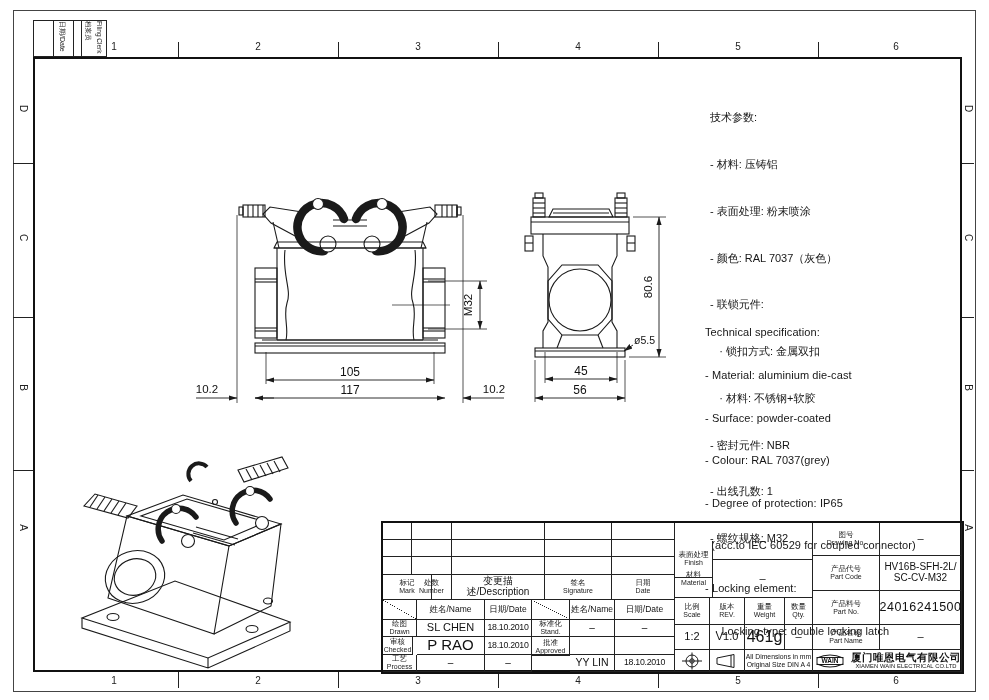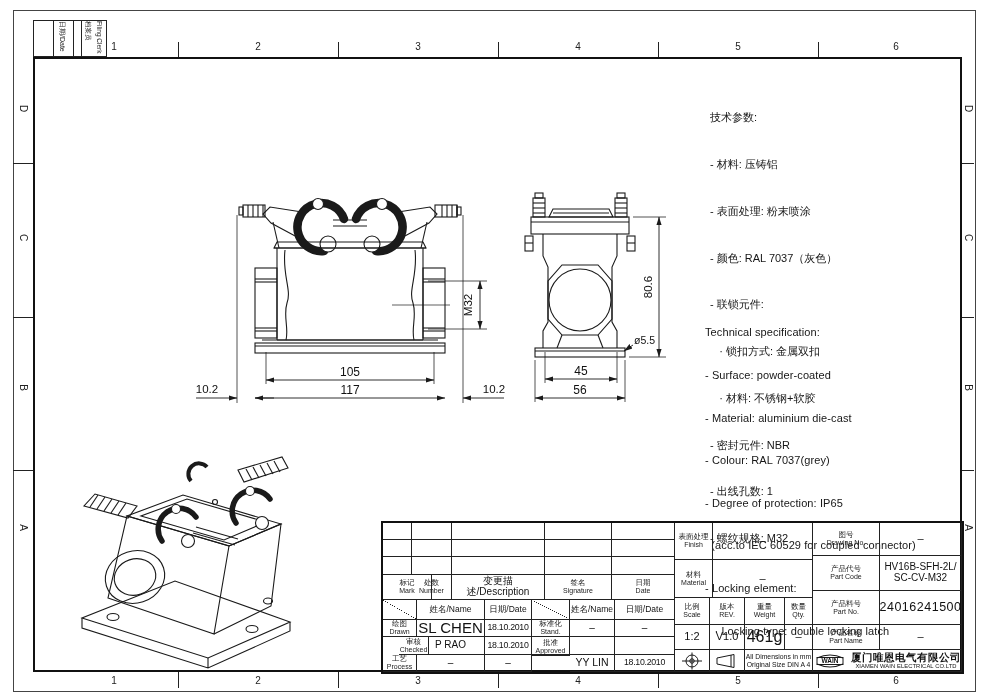--- a/index.html
+++ b/index.html
@@ -106,22 +106,22 @@
     <div>- 颜色: RAL 7037（灰色）</div>
     <div>- 联锁元件:</div>
     <div>   · 锁扣方式: 金属双扣</div>
     <div>   · 材料: 不锈钢+软胶</div>
     <div>- 密封元件: NBR</div>
     <div>- 出线孔数: 1</div>
     <div>- 螺纹规格: M32</div>
   </div>
   <div class="abs spec spec-en">
     <div>Technical specification:</div>
+    <div>- Material: aluminium die-cast</div>
     <div>- Surface: powder-coated</div>
-    <div>- Material: aluminium die-cast</div>
     <div>- Colour: RAL 7037(grey)</div>
     <div>- Degree of protection: IP65</div>
     <div>  (acc.to IEC 60529 for coupled connector)</div>
     <div>- Locking element:</div>
     <div>   · Locking type: double locking latch</div>
     
     
     
     
     
@@ -349,42 +349,42 @@
       <span>姓名/Name</span>
     </div>
     <div class="c" style="left:232px;top:77px;width:60px;height:20px;font-size:8.5px">
       <span>日期/Date</span>
     </div>
 
     <div class="c" style="left:0;top:97px;width:34px;height:17px">
       <span class="lab">绘图</span>
       <span class="lab2">Drawn</span>
     </div>
-    <div class="c" style="left:34px;top:97px;width:68px;height:17px;font-size:15px">
+    <div class="c" style="left:34px;top:97px;width:68px;height:17px;font-size:11px">
       <span>SL CHEN</span>
     </div>
     <div class="c small-date" style="left:102px;top:97px;width:47px;height:17px">
       <span>18.10.2010</span>
     </div>
     <div class="c" style="left:149px;top:97px;width:38px;height:17px">
       <span class="lab">标准化</span>
       <span class="lab2">Stand.</span>
     </div>
     <div class="c" style="left:187px;top:97px;width:45px;height:17px;font-size:10px">
       <span>–</span>
     </div>
     <div class="c" style="left:232px;top:97px;width:60px;height:17px;font-size:10px">
       <span>–</span>
     </div>
 
-    <div class="c" style="left:16px;top:114px;width:30px;height:18px">
+    <div class="c" style="left:0;top:114px;width:30px;height:18px">
       <span class="lab">审核</span>
       <span class="lab2">Checked</span>
     </div>
-    <div class="c" style="left:34px;top:114px;width:68px;height:18px;font-size:10px">
+    <div class="c" style="left:34px;top:114px;width:68px;height:18px;font-size:15px">
       <span>P RAO</span>
     </div>
     <div class="c small-date" style="left:102px;top:114px;width:47px;height:18px">
       <span>18.10.2010</span>
     </div>
     <div class="c" style="left:149px;top:114px;width:38px;height:18px"></div>
     <div class="c" style="left:187px;top:114px;width:45px;height:18px"></div>
     <div class="c" style="left:232px;top:114px;width:60px;height:18px"></div>
 
     <div class="c" style="left:0;top:132px;width:34px;height:17px">
@@ -401,21 +401,21 @@
       <span class="lab">批准</span>
       <span class="lab2">Approved</span>
     </div>
     <div class="c" style="left:187px;top:132px;width:45px;height:17px;font-size:10.5px">
       <span>YY LIN</span>
     </div>
     <div class="c small-date" style="left:232px;top:132px;width:60px;height:17px">
       <span>18.10.2010</span>
     </div>
 
-    <div class="c" style="left:292px;top:0;width:38px;height:37px">
+    <div class="c" style="left:292px;top:18px;width:38px;height:37px">
       <span class="lab">表面处理</span>
       <span class="lab2">Finish</span>
     </div>
     <div class="c val" style="left:330px;top:0;width:100px;height:37px">
       <span>–</span>
     </div>
     <div class="c" style="left:292px;top:37px;width:38px;height:38px">
       <span class="lab">材料</span>
       <span class="lab2">Material</span>
     </div>

